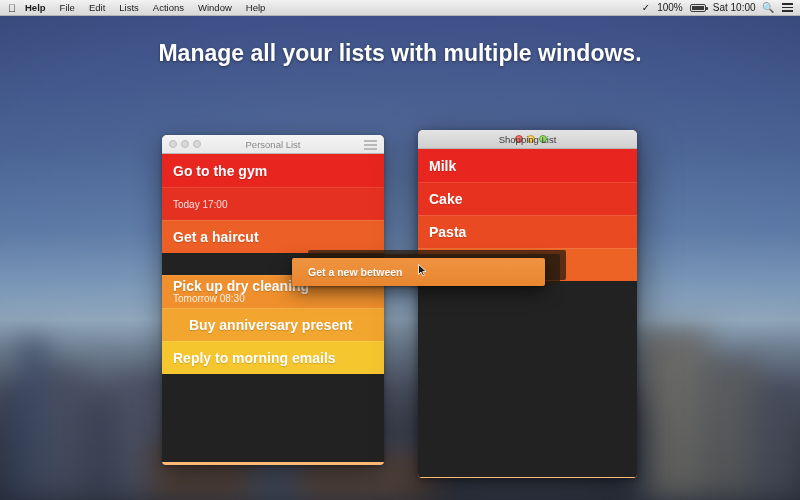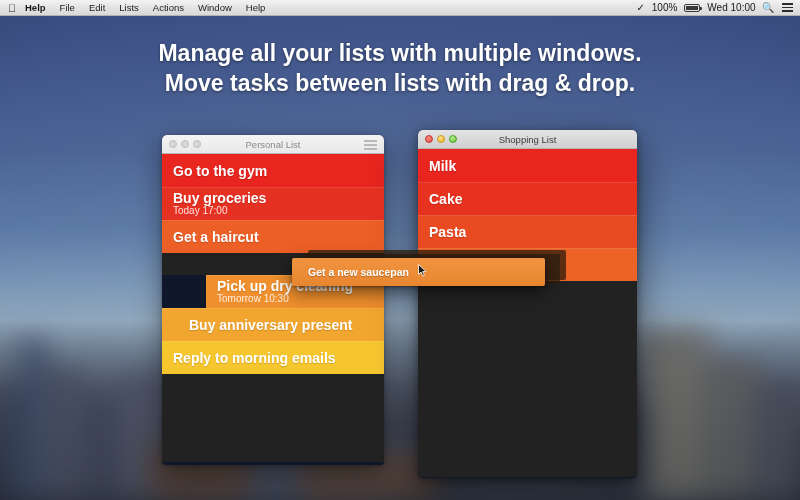--- a/index.html
+++ b/index.html
@@ -77,31 +77,31 @@
     text-align: center; color: #ffffff;
     font-size: 23px; font-weight: bold; line-height: 30px;
     text-shadow: 0 1px 3px rgba(0,0,0,0.45);
     z-index: 10;
   }
   .headline .l2 { display: block; }
 
   
   .win {
     position: absolute; border-radius: 5px 5px 4px 4px;
-    overflow: hidden; background: #0f172a;
+    overflow: hidden; background: #fdba74;
   }
   .win.inactive { box-shadow: 0 10px 28px rgba(0,0,0,0.42), 0 1px 4px rgba(0,0,0,0.3); }
   .win.active   { box-shadow: 0 16px 40px rgba(0,0,0,0.55), 0 2px 8px rgba(0,0,0,0.4); }
 
   .titlebar {
     height: 19px; display: flex; align-items: center; position: relative;
     border-bottom: 1px solid #b6b6b6;
   }
   .titlebar.inactive { background: linear-gradient(180deg,#f4f4f4 0%, #e9e9e9 100%); }
-  .titlebar.active   { background: linear-gradient(180deg,#e4e4e4 0%, #cfcfcf 100%); }
+  .titlebar.active   { background: linear-gradient(180deg,#e4e4e4 0%, #cfcfcf 100%); justify-content: center; }
   .lights { display: flex; gap: 4px; padding-left: 7px; }
   .dot { width: 8px; height: 8px; border-radius: 50%; }
   .dot.off { background: #d8d8d8; border: 1px solid #bdbdbd; box-sizing: border-box; }
   .dot.red    { background: radial-gradient(circle at 35% 30%, #ff8a80, #e24b3f); border: 1px solid #bf3b30; box-sizing:border-box; }
   .dot.yellow { background: radial-gradient(circle at 35% 30%, #ffe08a, #e8b029); border: 1px solid #c99a1f; box-sizing:border-box; }
   .dot.green  { background: radial-gradient(circle at 35% 30%, #b9ef8a, #63c13d); border: 1px solid #4da32e; box-sizing:border-box; }
   .wintitle {
     position: absolute; left: 0; right: 0; text-align: center;
     font-size: 9.5px; color: #3b3b3b; line-height: 19px;
     pointer-events: none;
@@ -177,33 +177,32 @@
       <span class="mb-item">Edit</span>
       <span class="mb-item">Lists</span>
       <span class="mb-item">Actions</span>
       <span class="mb-item">Window</span>
       <span class="mb-item">Help</span>
     </div>
     <div class="right">
       <span class="mb-ico">✓</span>
       <span class="mb-ico">100%</span>
       <span class="battery"></span>
-      <span class="mb-ico">Wed 10:00</span>
+      <span class="mb-ico">Sat 10:00</span>
       <span class="mb-search">🔍</span>
       <span class="mb-list">
           <i></i>
           <i></i>
           <i></i>
         </span>
     </div>
   </div>
 
   <div class="headline">
     <span>Manage all your lists with multiple windows.</span>
-    <span class="l2">Move tasks between lists with drag &amp; drop.</span>
   </div>
 
   <div class="win inactive" style="left:162px; top:135px; width:222px; height:330px;">
     <div class="titlebar inactive">
       <div class="lights">
         <span class="dot off"></span>
         <span class="dot off"></span>
         <span class="dot off"></span>
       </div>
       <div class="wintitle">Personal List</div>
@@ -211,30 +210,29 @@
           <i></i>
           <i></i>
           <i></i>
         </div>
     </div>
     <div class="tasklist">
       <div class="task withsub" style="background:#e8251f;">
         <span class="t-title">Go to the gym</span>
       </div>
       <div class="task withsub" style="background:#e53122;">
-        <span class="t-title">Buy groceries</span>
         <span class="t-sub">Today 17:00</span>
       </div>
       <div class="task withsub" style="background:#ec5f26;">
         <span class="t-title">Get a haircut</span>
       </div>
       <div class="emptyarea" style="height:22px;"></div>
-      <div class="task withsub" style="background:#ef8f2d;margin-left:44px;">
+      <div class="task withsub" style="background:#ef8f2d;">
         <span class="t-title">Pick up dry cleaning</span>
-        <span class="t-sub">Tomorrow 10:30</span>
+        <span class="t-sub">Tomorrow 08:30</span>
       </div>
       <div class="task withsub" style="background:#f2a62f;padding-left:27px;">
         <span class="t-title">Buy anniversary present</span>
       </div>
       <div class="task withsub" style="background:#f6c62f;">
         <span class="t-title">Reply to morning emails</span>
       </div>
       <div class="emptyarea" style="height:88px;"></div>
     </div>
   </div>
@@ -262,21 +260,21 @@
         <span class="t-title">Kitchen Roll</span>
       </div>
       <div class="emptyarea" style="height:196px;"></div>
     </div>
   </div>
 
   <div class="dragstack" style="left:292px; top:250px; width:280px; height:42px;">
     <div class="dragshadow" style="left:16px;  top:0px;  width:258px; height:30px;"></div>
     <div class="dragshadow" style="left:10px;  top:4px;  width:258px; height:30px;"></div>
     <div class="dragitem" style="left:0px;   top:8px;  width:253px; height:28px;">
-      <span>Get a new saucepan</span>
+      <span>Get a new between</span>
     </div>
   </div>
 
   <svg class="cursor" style="left:418px; top:264px;" viewBox="0 0 9 13">
     <path d="M0.5,0.5 L0.5,10.5 L3,8 L4.8,12 L6.4,11.3 L4.7,7.6 L8,7.4 Z" fill="#1a1a1a" stroke="#ffffff" stroke-width="0.8"></path>
   </svg>
 
 </div>
 
 </body></html>

